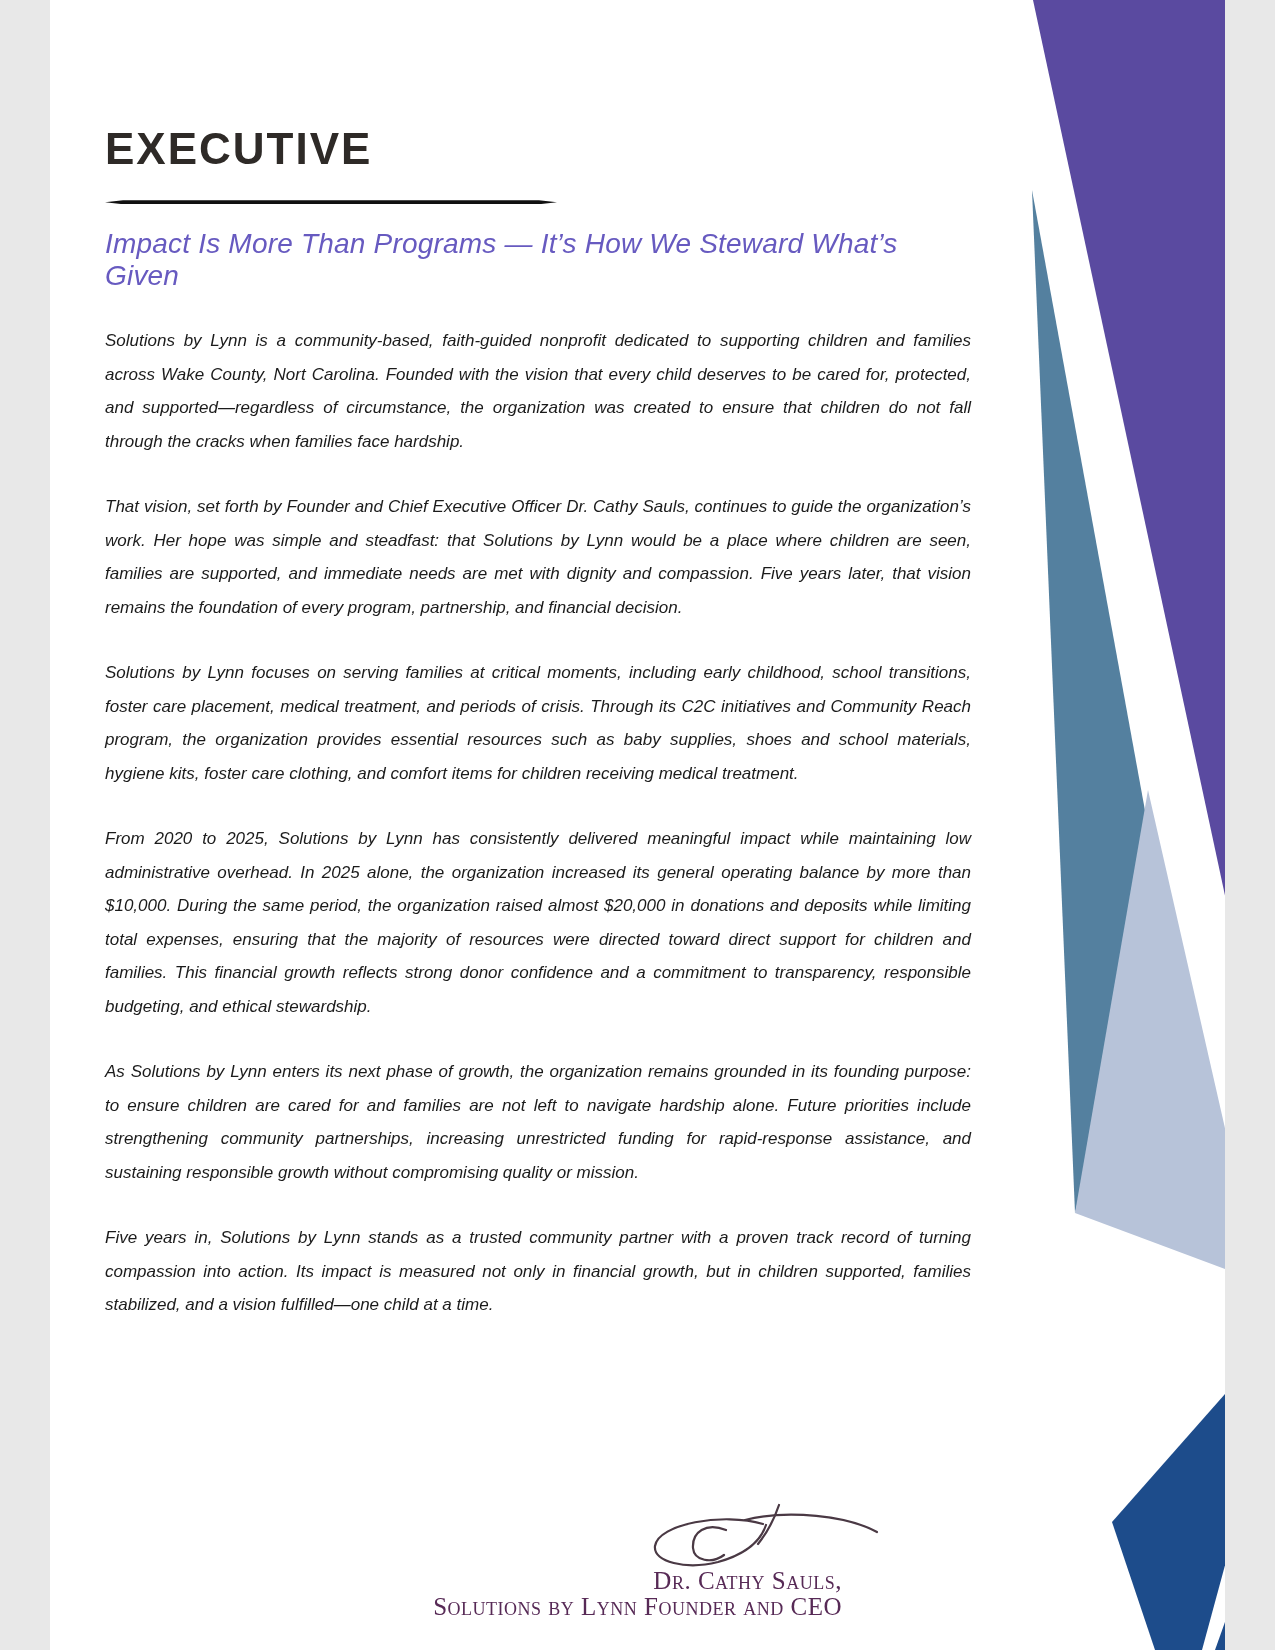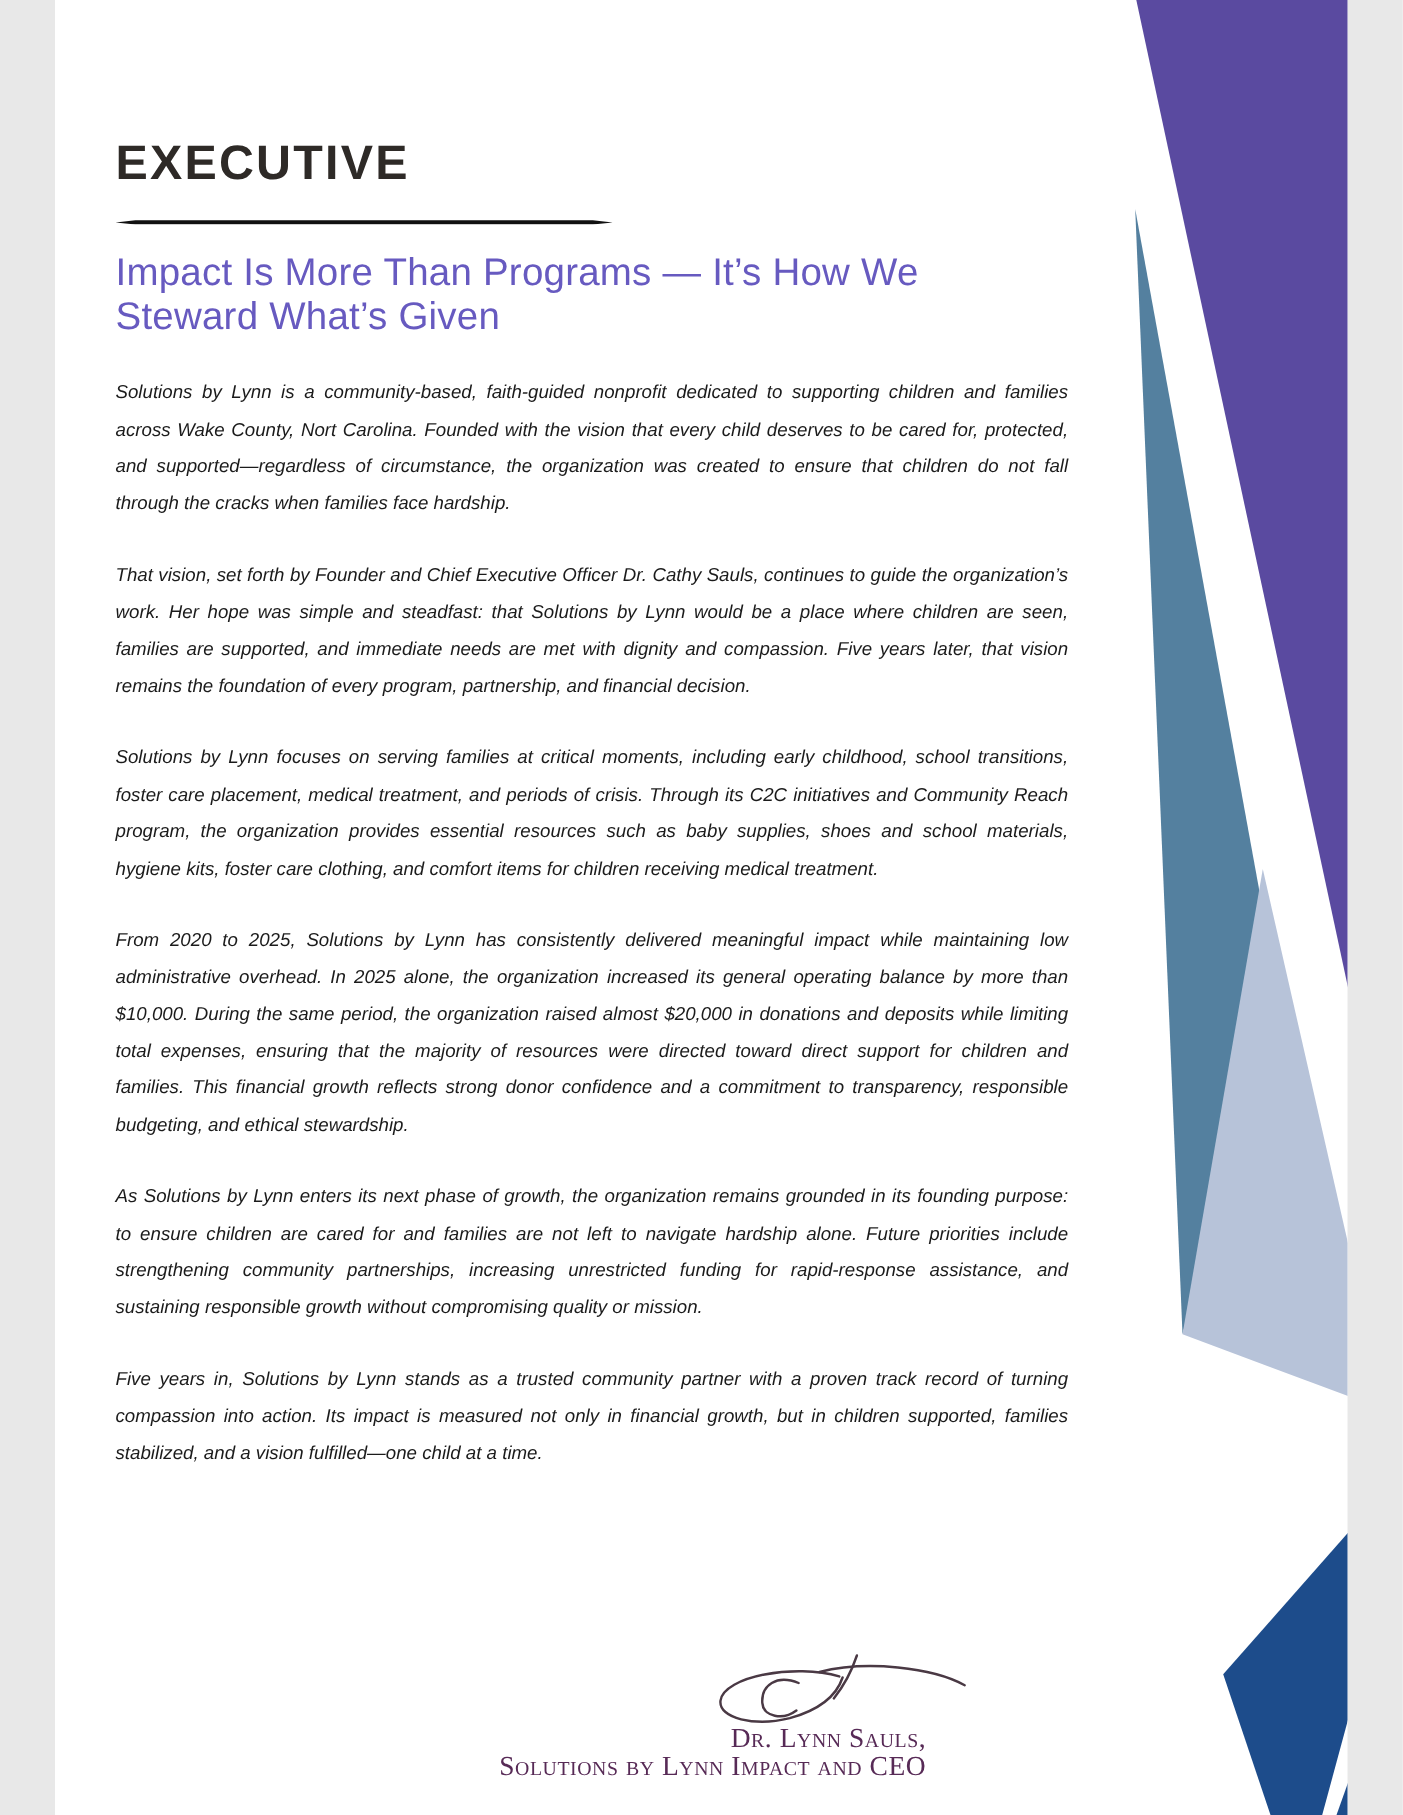--- a/index.html
+++ b/index.html
@@ -16,21 +16,21 @@
   }
   .title-heavy{
     margin-top:12px;font-size:88px;font-weight:800;letter-spacing:-1px;
     color:#2b2724;line-height:1;
   }
   .divider{
     margin-top:28px;width:452px;height:4px;background:#111111;
     clip-path:polygon(0 50%,4% 0,96% 0,100% 50%,96% 100%,4% 100%);
   }
   .subtitle{
-    margin-top:24px;font-size:35px;color:#675ac0;
+    margin-top:24px;font-size:28px;font-style:italic;color:#675ac0;
     letter-spacing:.2px;
   }
   .body-copy{margin-top:6px;}
   .body-copy p{
     margin:32px 0 0 0;font-size:17px;line-height:33.5px;font-style:italic;
     color:#1b1b1b;text-align:justify;
   }
   .sig-block{position:absolute;left:55px;top:1490px;width:737px;}
   .sig-svg{position:absolute;left:543px;top:8px;width:235px;height:75px;}
   .credits{position:absolute;left:0;top:78px;width:737px;text-align:right;}
@@ -70,18 +70,18 @@
   <div class="sig-block">
     <svg class="sig-svg" viewBox="0 0 235 75" aria-hidden="true">
       <g fill="none" stroke-width="2.2" stroke-linecap="round">
         <path d="M 115 26 C 75 14 10 26 7 48 C 5 64 38 72 70 64 C 95 57 112 45 118 27" stroke="#4a3944"></path>
         <path d="M 78 32 C 58 24 44 34 45 50 C 46 63 64 66 76 57" stroke="#4a3944"></path>
         <path d="M 131 7 C 126 22 118 36 110 46" stroke="#4a3944"></path>
         <path d="M 97 22 C 140 11 200 18 229 34" stroke="#4a3944"></path>
       </g>
     </svg>
     <div class="credits">
-      <div class="credit-name">Dr. Lynn Sauls,</div>
-      <div class="credit-role">Solutions by Lynn Impact and CEO</div>
+      <div class="credit-name">Dr. Cathy Sauls,</div>
+      <div class="credit-role">Solutions by Lynn Founder and CEO</div>
     </div>
   </div>
 
 </div>
 
 </body></html>

